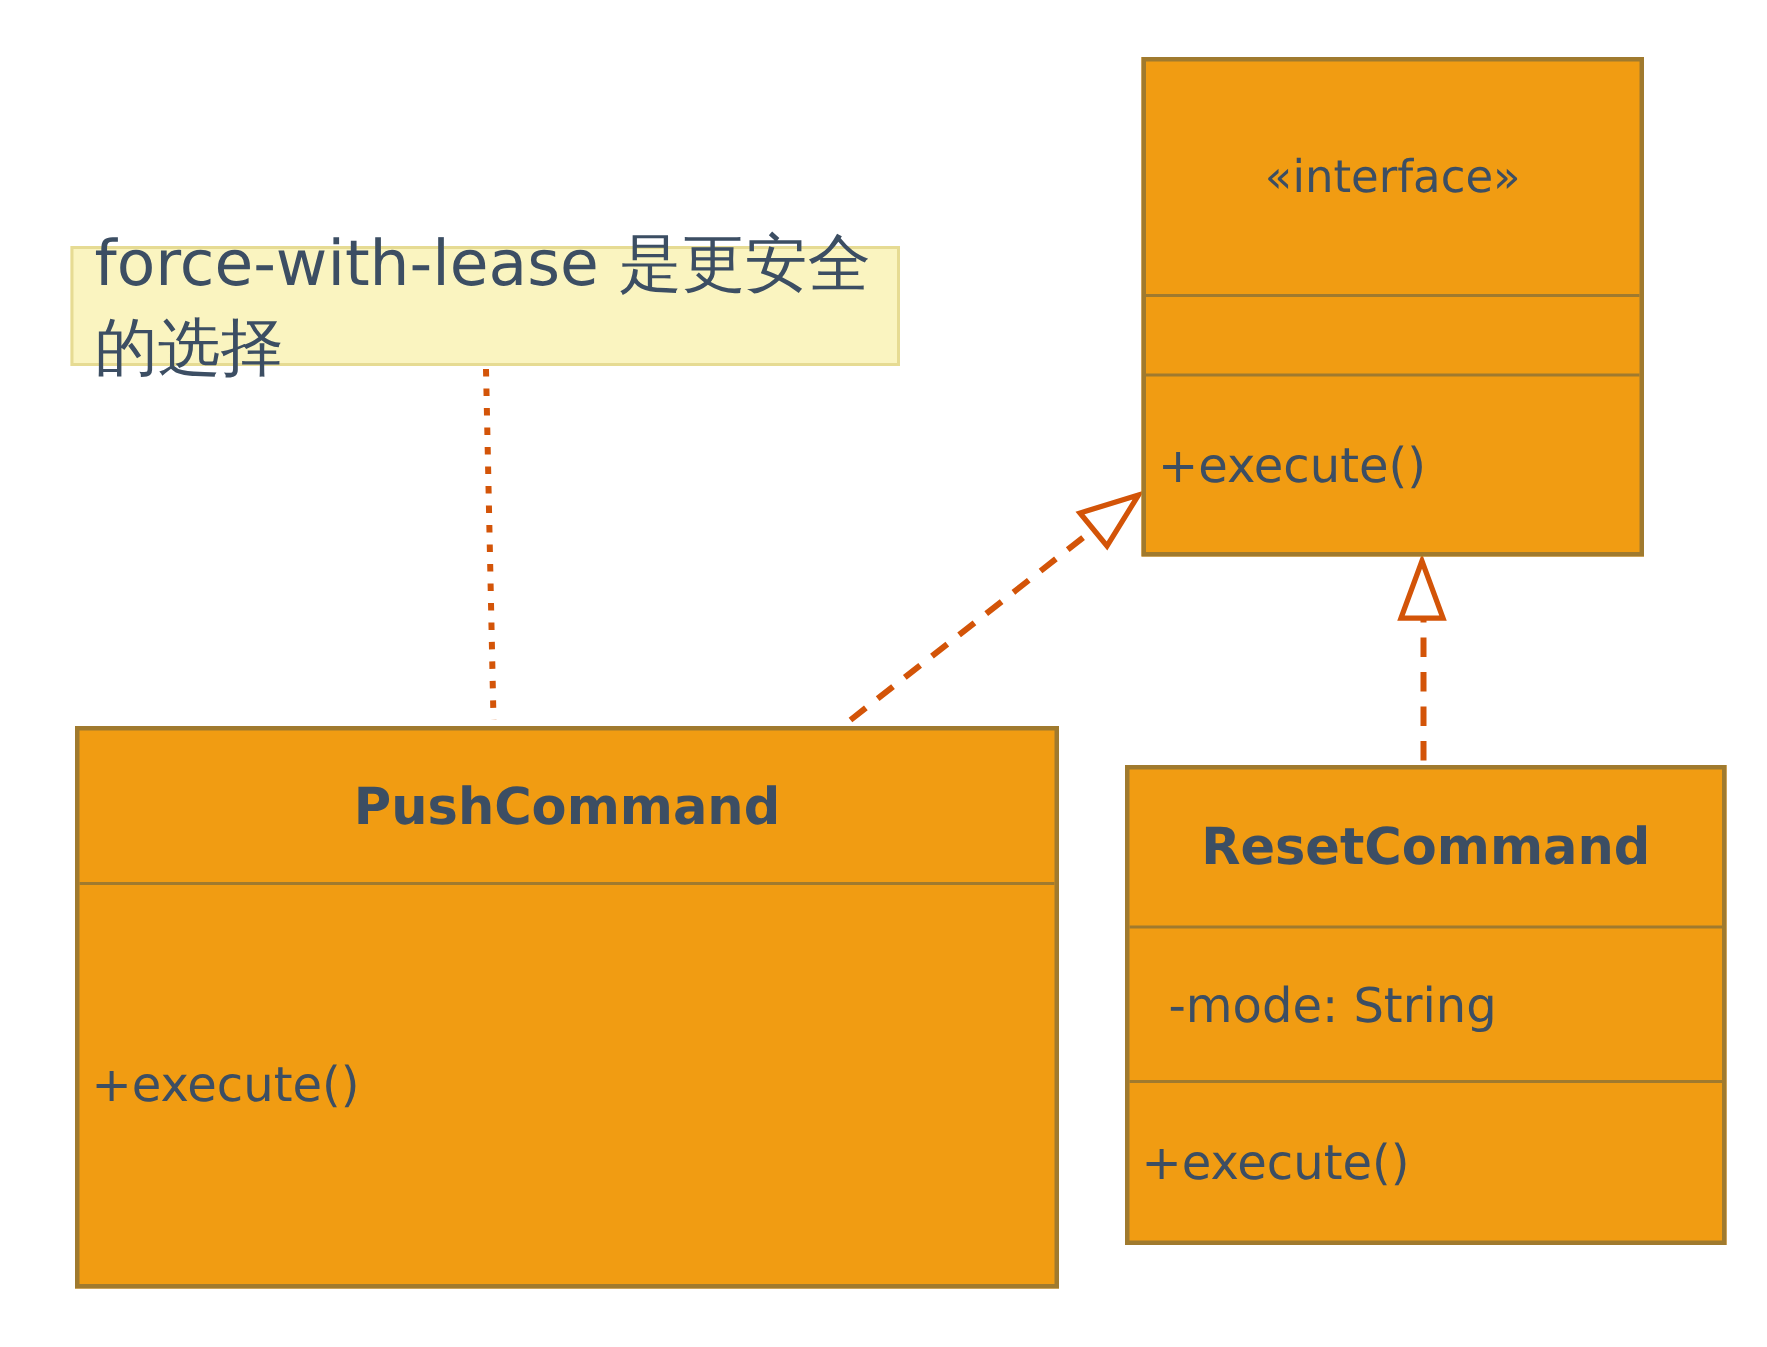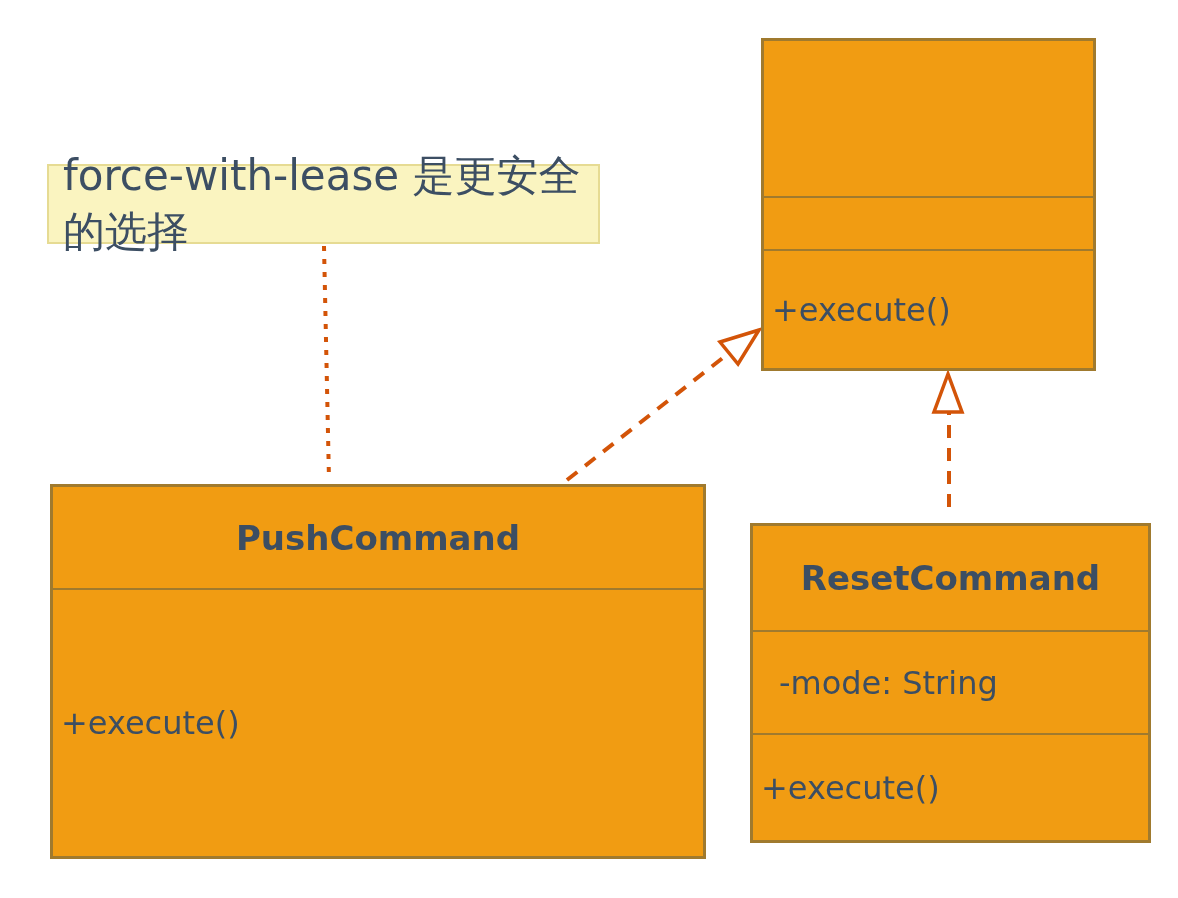--- a/index.html
+++ b/index.html
@@ -86,21 +86,21 @@
   .cls-git { left: 761px; top: 38px; width: 335px; height: 333px; }
   .cls-git .title-compartment { height: 155px; }
   .cls-git .attrs-compartment { height: 53px; }
 
   
   .cls-push { left: 50px; top: 484px; width: 656px; height: 375px; }
   .cls-push .title-compartment { height: 101px; }
   .cls-push .attrs-compartment { height: 160px; }
 
   
-  .cls-reset { left: 750px; top: 510px; width: 401px; height: 320px; margin-top: 13px; }
+  .cls-reset { left: 750px; top: 510px; width: 401px; height: 320px; }
   .cls-reset .title-compartment { height: 104px; }
   .cls-reset .attrs-compartment { height: 103px; }
 
   
   .note {
     position: absolute;
     z-index: 2;
     left: 47px; top: 164px; width: 553px; height: 80px;
     background: var(--note-fill, #FAF4C0);
     border: 2px solid var(--note-border, #E6DB93);
@@ -126,20 +126,21 @@
     <line class="rel-line" x1="949" y1="507" x2="949" y2="413"></line>
     <polygon class="arrowhead" points="948,374 934,412 962,412"></polygon>
   </svg>
 
   <div class="note">
     <span>force-with-lease 是更安全的选择</span>
   </div>
 
   <div class="uml-class cls-git">
     <div class="compartment title-compartment">
+      <div class="stereotype">«interface»</div>
     </div>
     <div class="compartment attrs-compartment"></div>
     <div class="compartment methods-compartment">
       <div class="member">+execute()</div>
     </div>
   </div>
 
   <div class="uml-class cls-push">
     <div class="compartment title-compartment">
       <div class="class-name">PushCommand</div>

